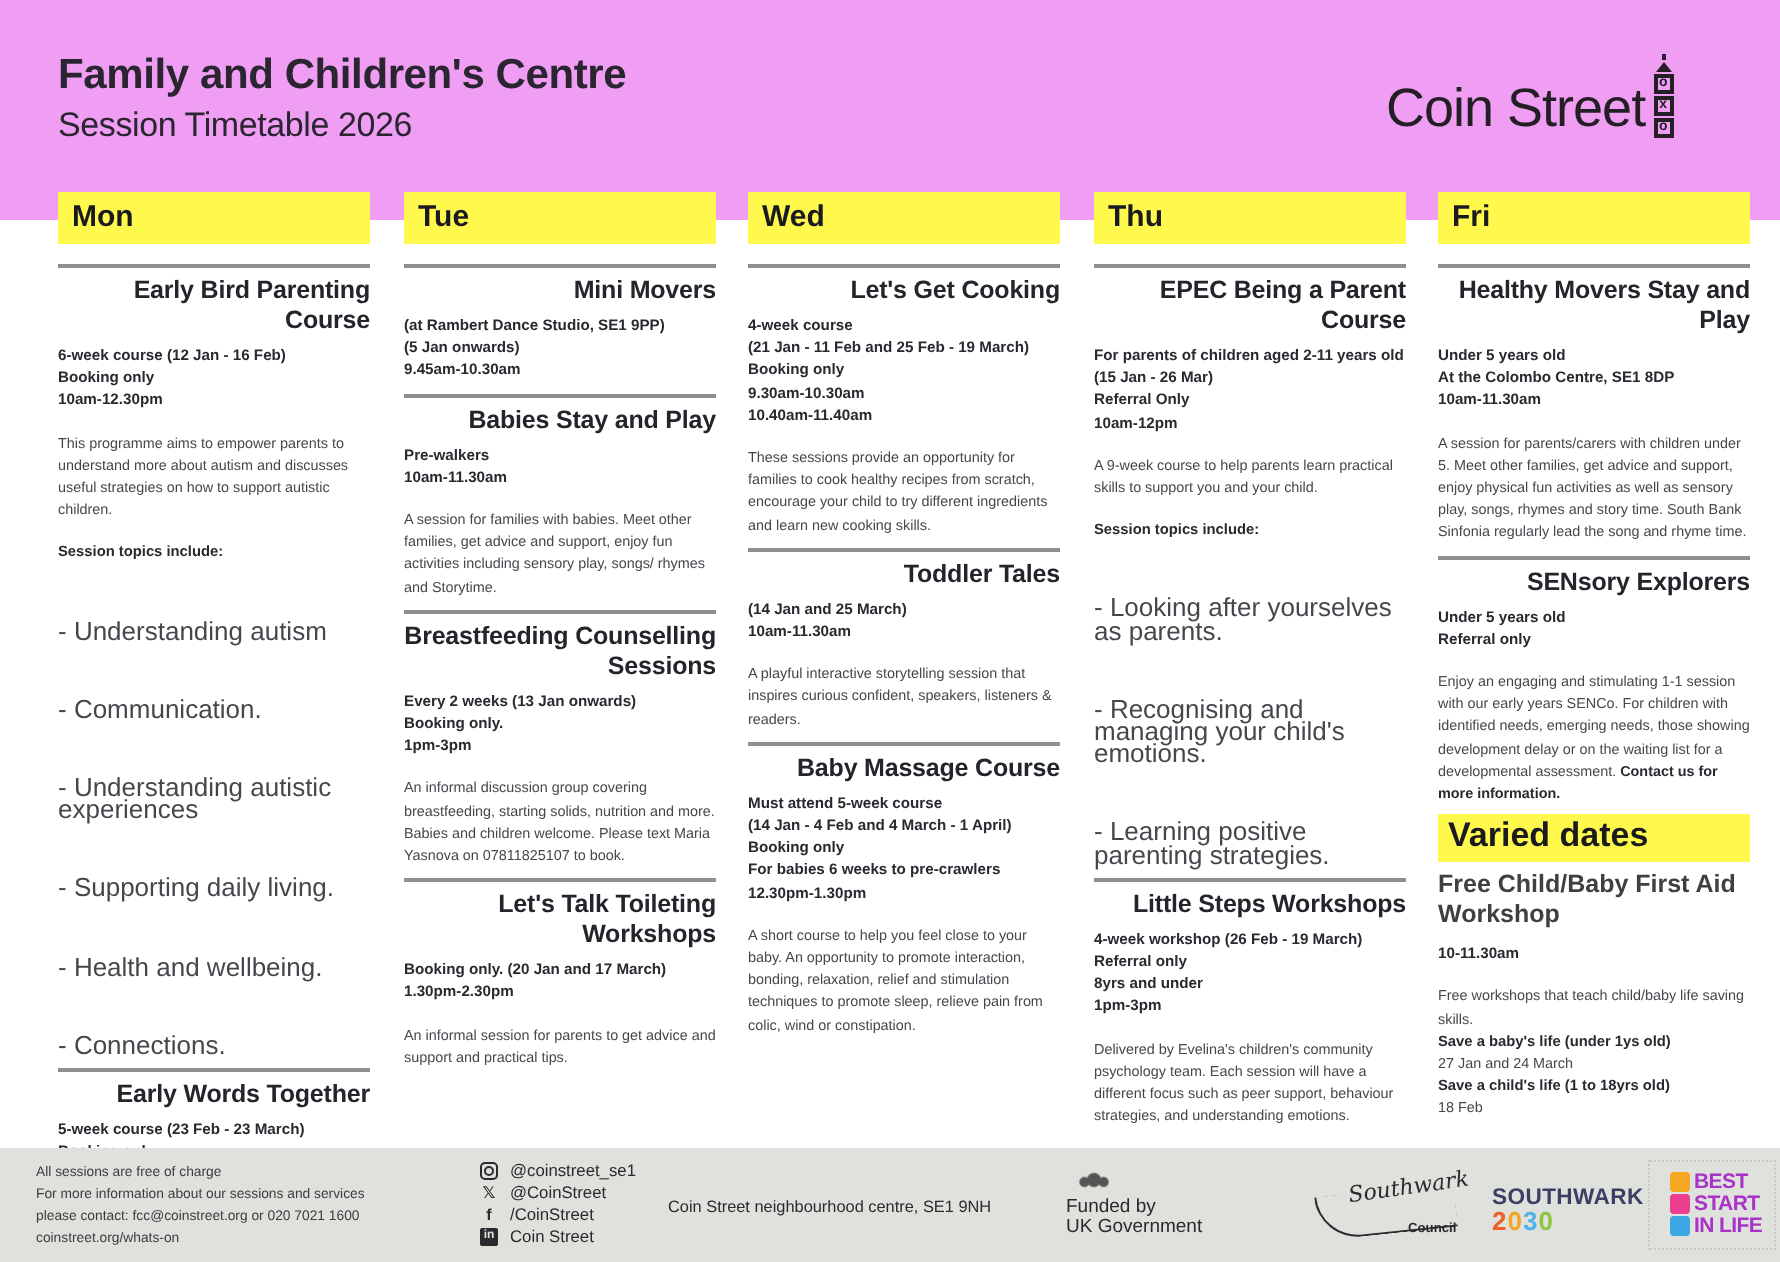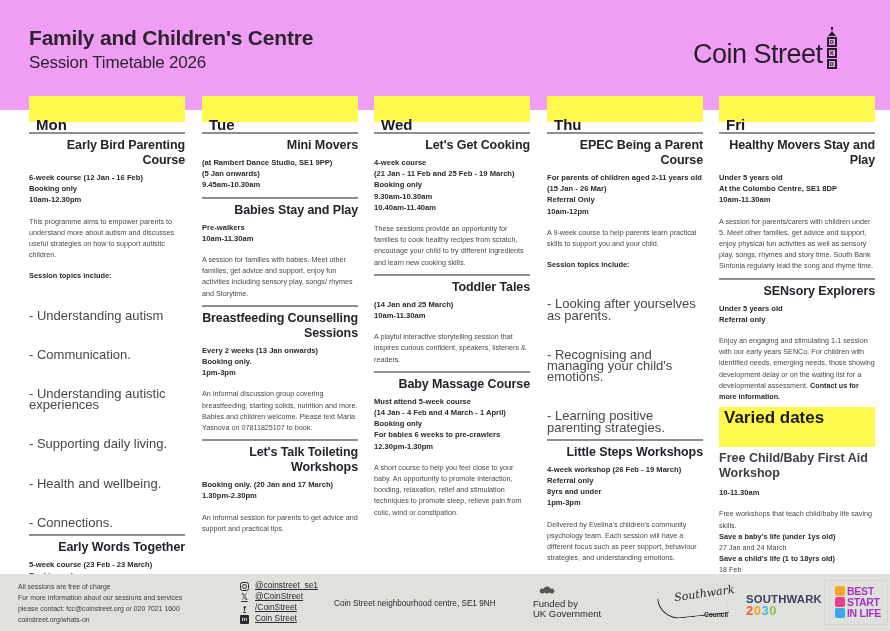--- a/index.html
+++ b/index.html
@@ -11,39 +11,39 @@
   .subtitle { position: absolute; left: 29px; top: 53px; font-size: 17px; color: #2a2530; letter-spacing: -0.2px; }
 
   .logo { position: absolute; left: 693px; top: 16px; height: 56px; display: flex; align-items: flex-end; }
   .logo-text { font-size: 27px; color: #231f24; letter-spacing: -0.5px; line-height: 1; margin-bottom: 4px; }
   .logo-tower { margin-left: 4px; margin-bottom: 3px; display: flex; flex-direction: column; align-items: center; }
   .tower-tip { width: 2px; height: 3px; background: #231f24; margin-bottom: 1px; }
   .tower-peak { width: 0; height: 0; border-left: 4px solid transparent; border-right: 4px solid transparent; border-bottom: 5px solid #231f24; }
   .tower-block { width: 10px; height: 10px; border: 2px solid #231f24; margin-top: 1px; font-size: 7px; line-height: 6px; text-align: center; font-weight: bold; color: #231f24; }
 
   .col { position: absolute; top: 96px; width: 156px; }
-  .day-header { height: 26px; background: #fff94d; font-weight: bold; font-size: 15px; padding: 20px 0 0 7px; color: #1b1a1e; }
+  .day-header { height: 26px; background: #fff94d; font-weight: bold; font-size: 15px; padding: 4px 0 0 7px; color: #1b1a1e; }
 
   .session { border-top: 2px solid #8e8e8e; padding-top: 4px; margin-top: 10px; }
   .s-title { font-size: 12.5px; font-weight: bold; line-height: 15px; color: #26232b; margin-bottom: 4px; letter-spacing: -0.1px; text-align: right; }
   .s-meta { font-size: 7.6px; font-weight: bold; line-height: 11.2px; color: #2b2830; }
   .s-desc { font-size: 7.2px; line-height: 11.2px; color: #48464d; margin-top: 10px; }
   .s-topics-h { font-size: 7.4px; font-weight: bold; line-height: 11.2px; color: #2b2830; margin-top: 10px; }
   .s-topic { font-size: 13px; line-height: 11.2px; color: #48464d; margin-top: 28px; }
   .bold-inline { font-weight: bold; color: #2b2830; }
 
-  .varied { background: #fff94d; font-size: 17px; font-weight: bold; padding: 1px 0 0 5px; height: 40px; margin-top: 5px; color: #1b1a1e; }
+  .varied { background: #fff94d; font-size: 17px; font-weight: bold; padding: 1px 0 0 5px; height: 24px; margin-top: 5px; color: #1b1a1e; }
   .plain-title { font-size: 12.5px; font-weight: bold; line-height: 15px; color: #404040; margin-top: 4px; margin-bottom: 6px; }
   .fa-line { font-size: 7.2px; line-height: 11.2px; color: #48464d; }
   .fa-bold { font-size: 7.4px; line-height: 11.2px; font-weight: bold; color: #2b2830; }
 
   .footer { position: absolute; left: 0; top: 574px; width: 890px; height: 57px; background: #dfe1dc; }
   .f-info { position: absolute; left: 18px; top: 7px; font-size: 6.9px; line-height: 11px; color: #3d3c40; }
   .f-social { position: absolute; left: 240px; top: 6px; font-size: 8.4px; line-height: 11px; color: #2b2a2e; }
-  .f-social .row { display: flex; align-items: flex-end; gap: 6px; text-decoration: underline; }
+  .f-social .row { display: flex; align-items: center; gap: 6px; }
   .f-social .ico { width: 9px; height: 9px; display: inline-flex; align-items: center; justify-content: center; font-size: 8px; font-weight: bold; }
   .ico-ig { border: 1.3px solid #2b2a2e; border-radius: 2.5px; position: relative; }
   .ico-ig::after { content: ""; width: 3px; height: 3px; border: 1.2px solid #2b2a2e; border-radius: 50%; }
   .ico-li { background: #2b2a2e; color: #dfe1dc; font-size: 6px !important; border-radius: 1px; }
   .f-address { position: absolute; left: 334px; top: 25px; font-size: 8.2px; color: #2b2a2e; }
   .f-gov { position: absolute; left: 533px; top: 12px; font-size: 9.5px; line-height: 10px; color: #2b2a2e; }
   .crest { width: 24px; height: 10px; margin-left: 2px; margin-bottom: 3px; background: radial-gradient(circle at 30% 50%, #555 2px, transparent 3px), radial-gradient(circle at 70% 50%, #555 2px, transparent 3px), radial-gradient(circle at 50% 40%, #555 3px, transparent 4px); }
   .f-southwark { position: absolute; left: 656px; top: 13px; width: 84px; height: 36px; }
   .sw-script { font-family: "DejaVu Serif", serif; font-style: italic; font-size: 11px; color: #2b2a2e; position: absolute; left: 18px; top: 0; transform: rotate(-8deg); }
   .sw-curve { position: absolute; left: 2px; top: 8px; width: 70px; height: 22px; border-bottom: 1.3px solid #2b2a2e; border-left: 1.3px solid #2b2a2e; border-radius: 0 0 0 24px; transform: rotate(-6deg); }

